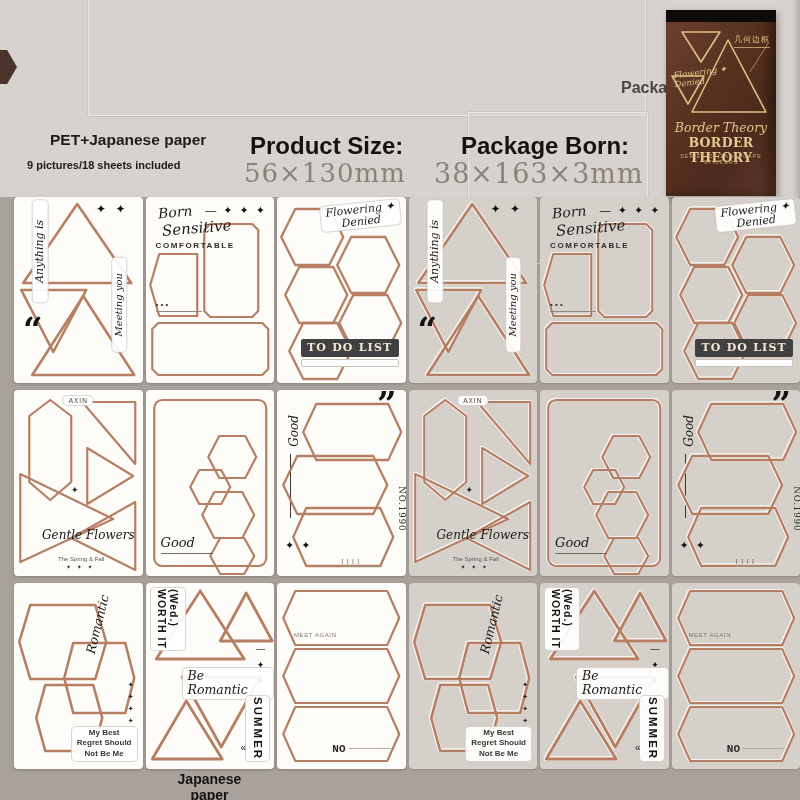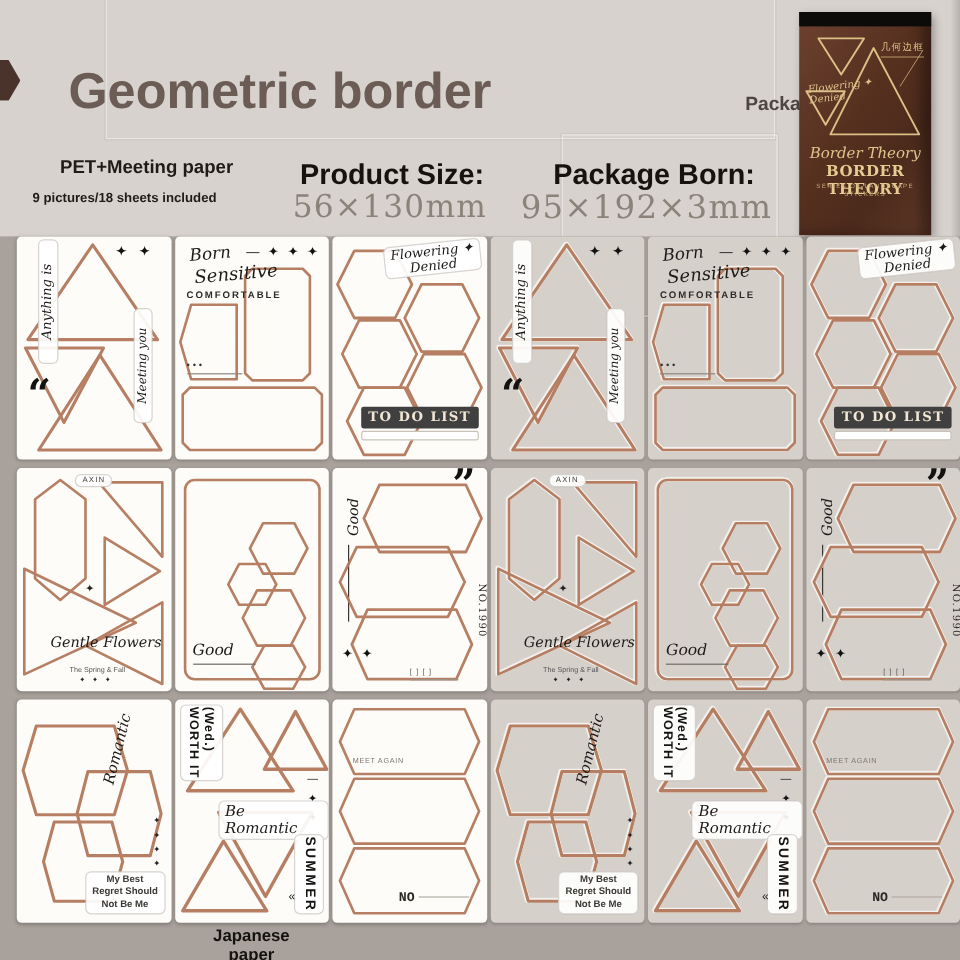--- a/index.html
+++ b/index.html
@@ -167,27 +167,26 @@
       <polygon points="18,66 110,66 122,93 110,120 18,120 6,93"></polygon>
       <polygon points="18,124 110,124 122,151 110,178 18,178 6,151"></polygon>
     </g>
   </defs>
 </svg>
 
 <div class="header">
   <div class="emb emb-a"></div>
   <div class="emb emb-b"></div>
   <div class="arrow"></div>
-  <div class="title">Geometric border</div>
-  <div class="mat-line">PET+Meeting paper</div>
+  <div class="mat-line">PET+Japanese paper</div>
   <div class="cnt-line">9 pictures/18 sheets included</div>
   <div class="sz-label prod-label">Product Size:</div>
   <div class="sz-value prod-value">56×130mm</div>
   <div class="sz-label pack-label">Package Born:</div>
-  <div class="sz-value pack-value">95×192×3mm</div>
+  <div class="sz-value pack-value">38×163×3mm</div>
   <div class="pkg-tag">Package</div>
 
   <div class="package">
     <div class="pkg-strip"></div>
     <svg class="pkg-art" viewBox="0 0 110 104">
       <g fill="none" stroke="#dcbf86" stroke-width="1.6" stroke-linejoin="round">
         <polygon points="16,8 54,8 35,38"></polygon>
         <polygon points="62,16 100,88 26,88"></polygon>
         <polygon points="6,52 38,52 22,80"></polygon>
         <line x1="84" y1="48" x2="103" y2="18" stroke-width=".6"></line>

